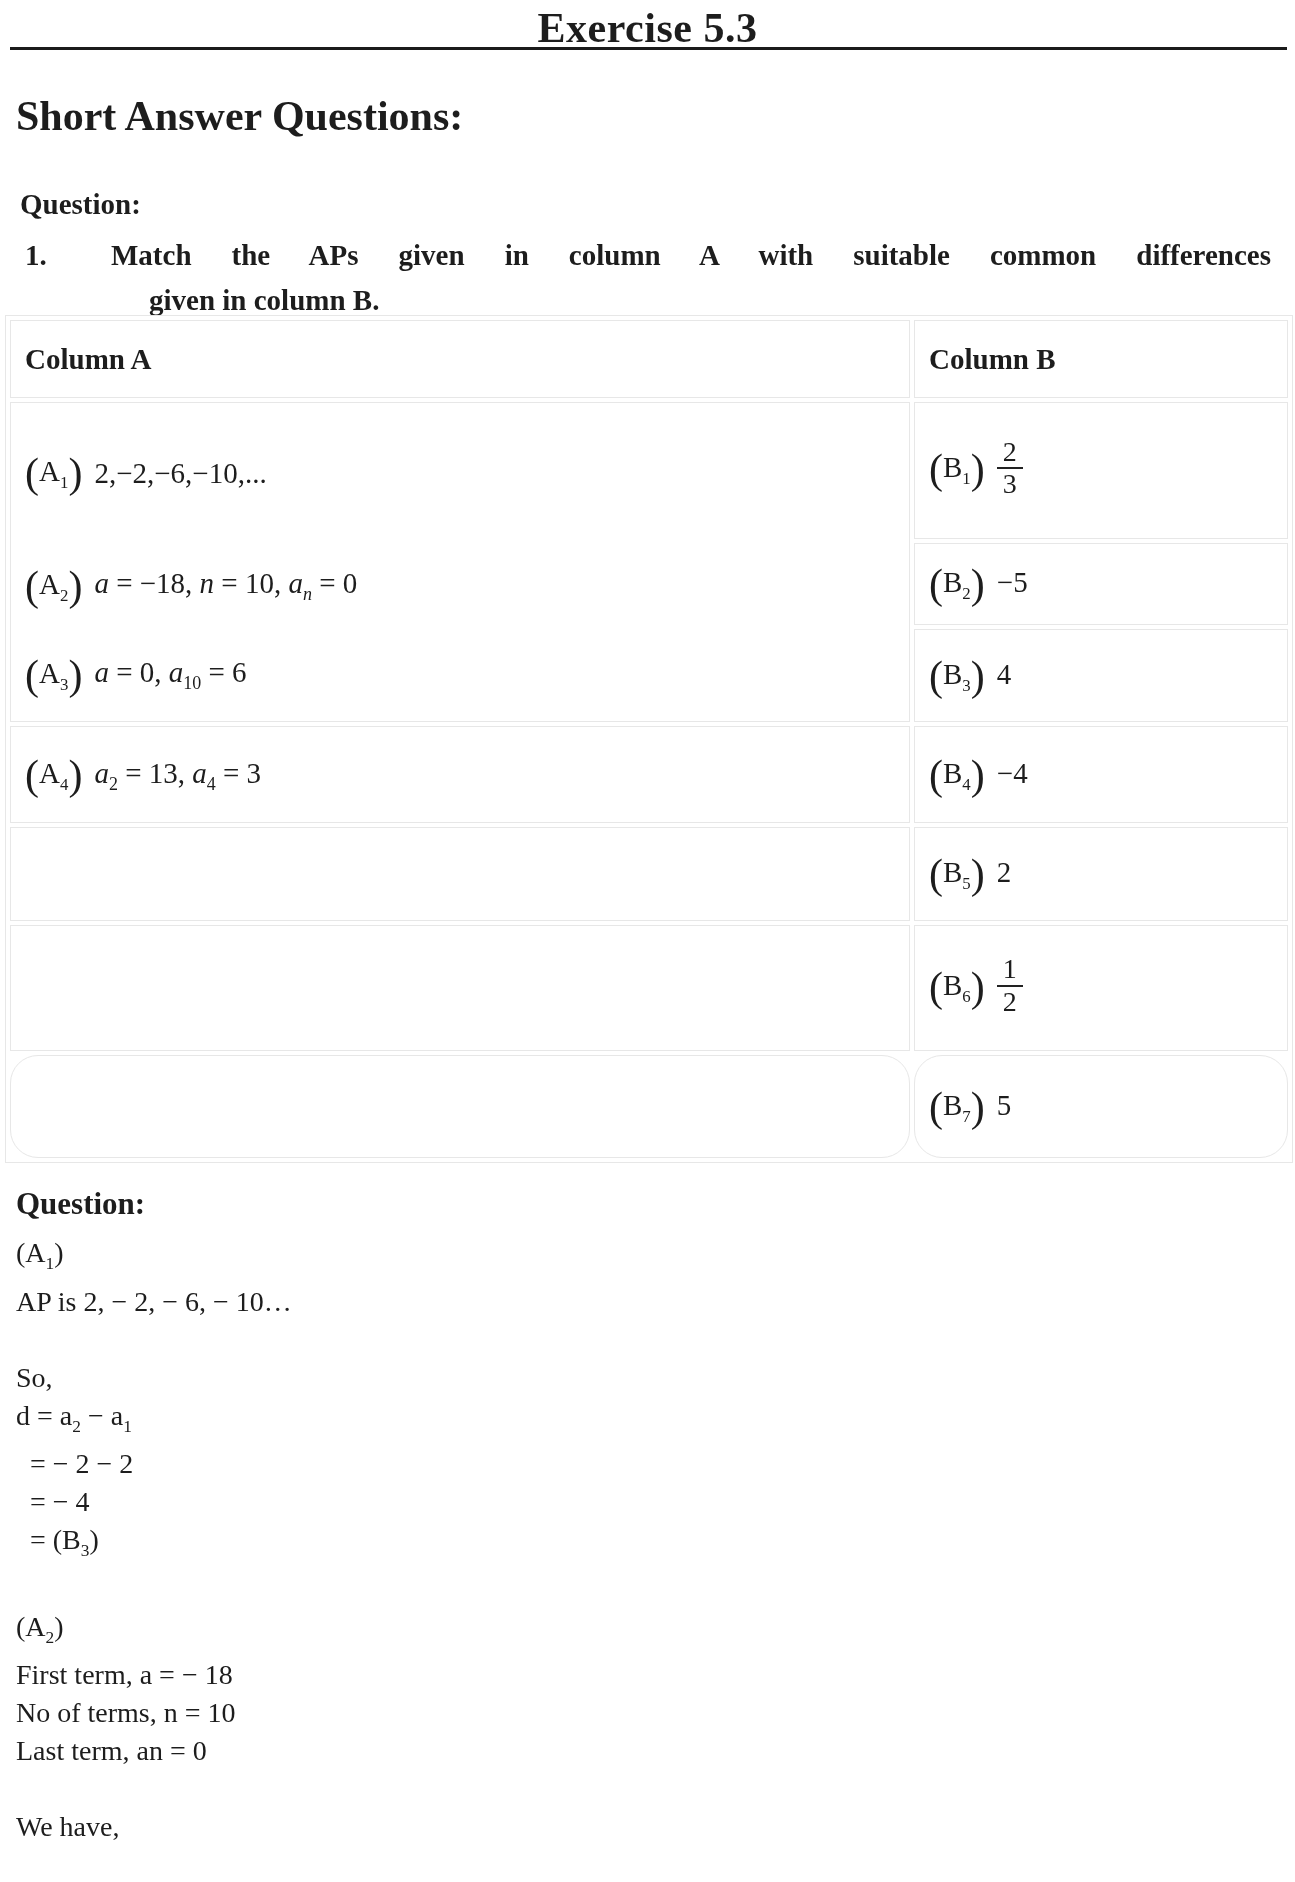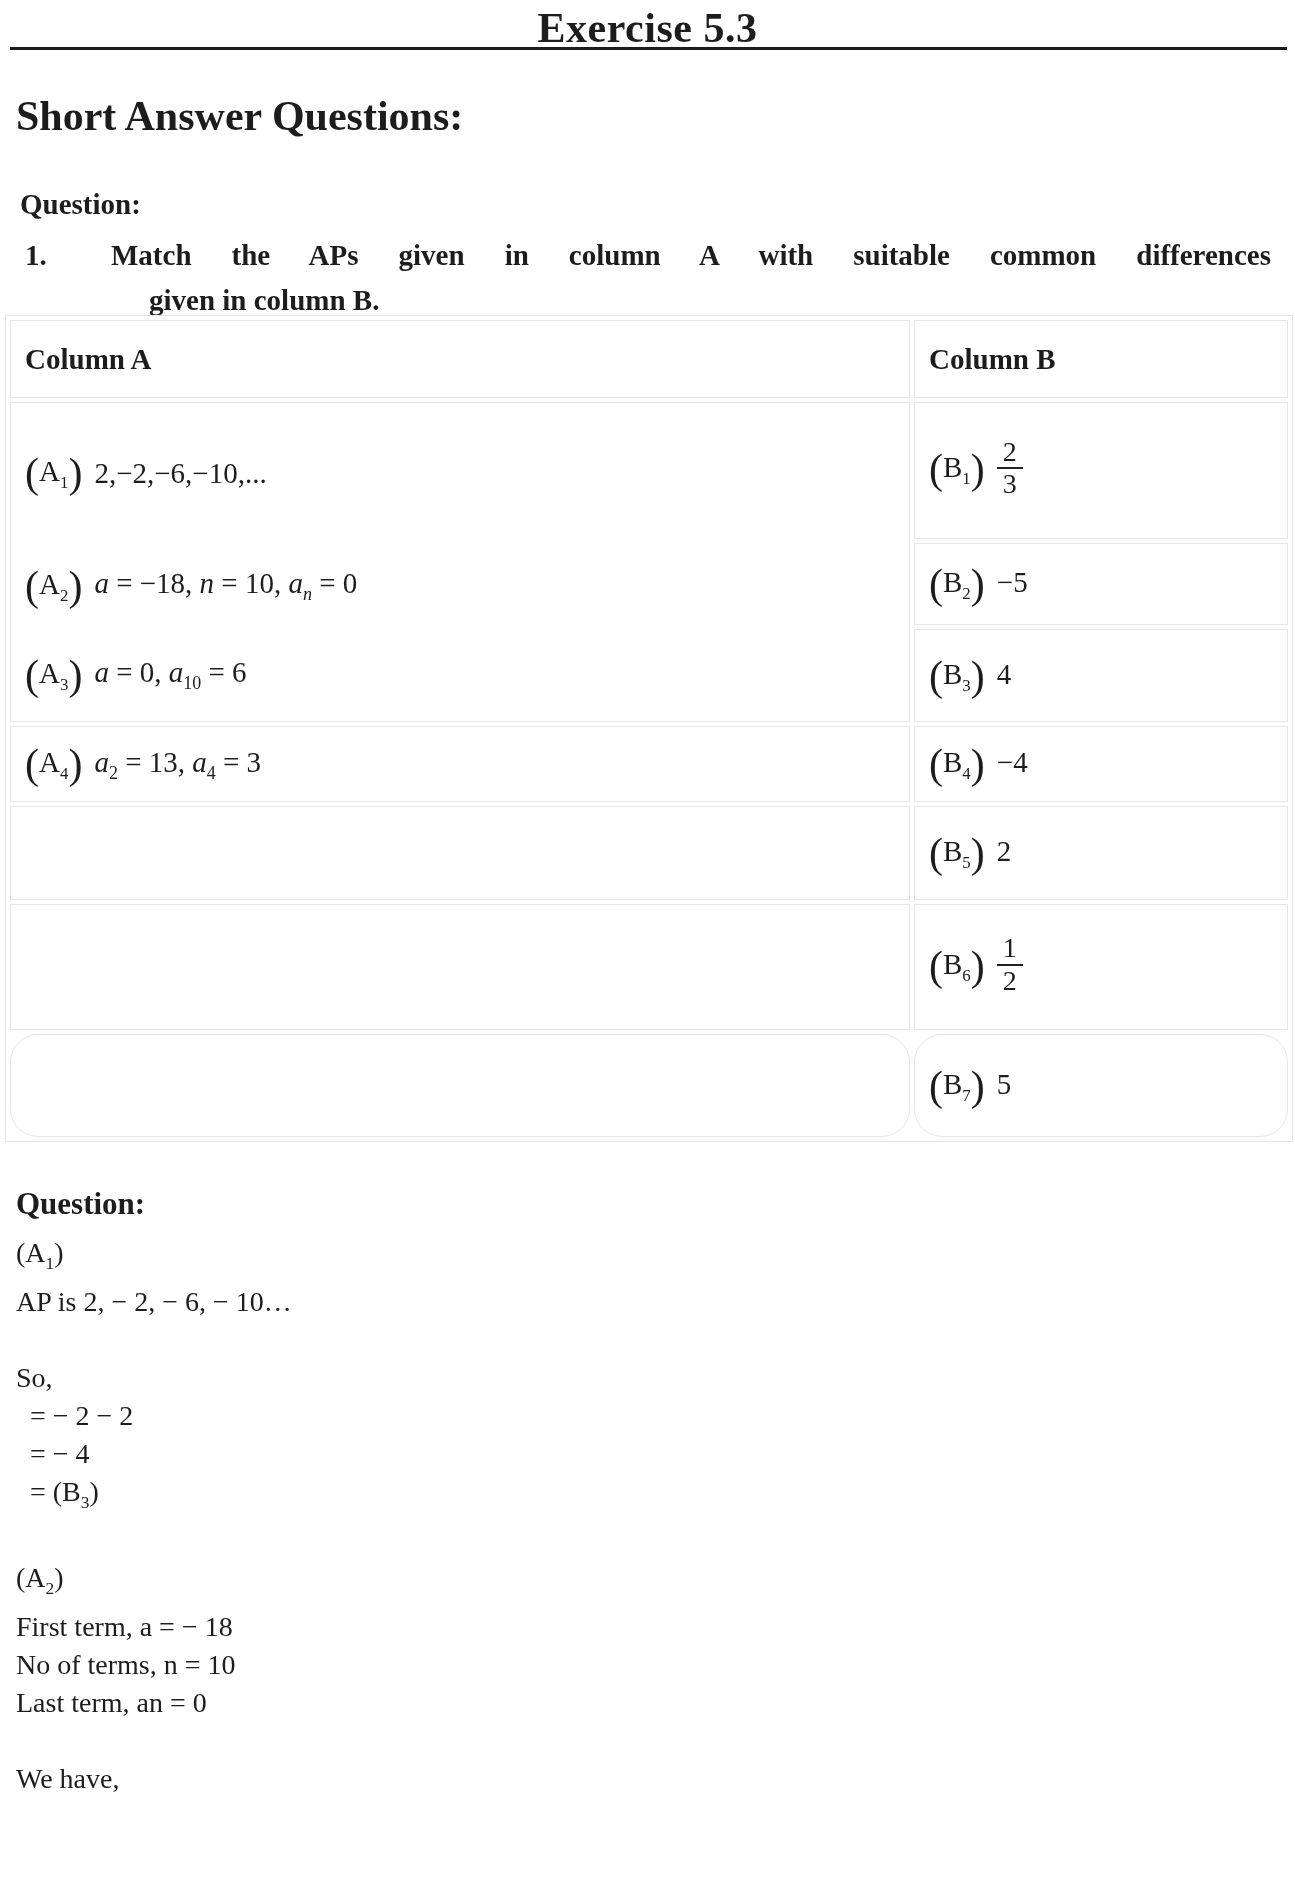--- a/index.html
+++ b/index.html
@@ -49,21 +49,21 @@
   .ap-table td{
     background:#fff;border:1px solid var(--tborder);
     vertical-align:middle;font-size:29px;
     padding-left:14px;overflow:hidden;
   }
   td.hdr{font-weight:bold;padding-left:14px;}
   tr.r-hdr td{height:78px;}
   tr.r-1 td{height:136px;}
   tr.r-2 td{height:82px;}
   tr.r-3 td{height:92px;}
-  tr.r-4 td{height:76px;}
+  tr.r-4 td{height:97px;}
   tr.r-5 td{height:94px;}
   tr.r-6 td{height:126px;}
   tr.r-7 td{height:103px;border-radius:28px;}
   td.a-merged{padding:0 0 0 14px;}
   .a-stack-item{display:flex;align-items:center;}
   .a-stack-item.h1{height:140px;}
   .a-stack-item.h2{height:86px;}
   .a-stack-item.h3{height:92px;}
 
   .mlabel{white-space:nowrap;}
@@ -157,20 +157,21 @@
 </tbody>
   </table>
 
 <div class="solution">
   <div class="solution-heading">Question:</div>
   <div id="solution-lines">
       <div class="sol-line"><span class="mexpr"><span>(A</span><sub>1</sub><span>)</span></span></div>
       <div class="sol-line"><span class="mexpr"><span>AP is 2, − 2, − 6, − 10…</span></span></div>
       <div class="sol-line">&nbsp;</div>
       <div class="sol-line"><span class="mexpr"><span>So,</span></span></div>
+      <div class="sol-line"><span class="mexpr"><span>d = a</span><sub>2</sub><span> − a</span><sub>1</sub></span></div>
       <div class="sol-line ind1"><span class="mexpr"><span>= − 2 − 2</span></span></div>
       <div class="sol-line ind1"><span class="mexpr"><span>= − 4</span></span></div>
       <div class="sol-line ind1"><span class="mexpr"><span>= (B</span><sub>3</sub><span>)</span></span></div>
       <div class="sol-line">&nbsp;</div>
       <div class="sol-line"><span class="mexpr"><span>(A</span><sub>2</sub><span>)</span></span></div>
       <div class="sol-line"><span class="mexpr"><span>First term, a = − 18</span></span></div>
       <div class="sol-line"><span class="mexpr"><span>No of terms, n = 10</span></span></div>
       <div class="sol-line"><span class="mexpr"><span>Last term, an = 0</span></span></div>
       <div class="sol-line">&nbsp;</div>
       <div class="sol-line"><span class="mexpr"><span>We have,</span></span></div>

